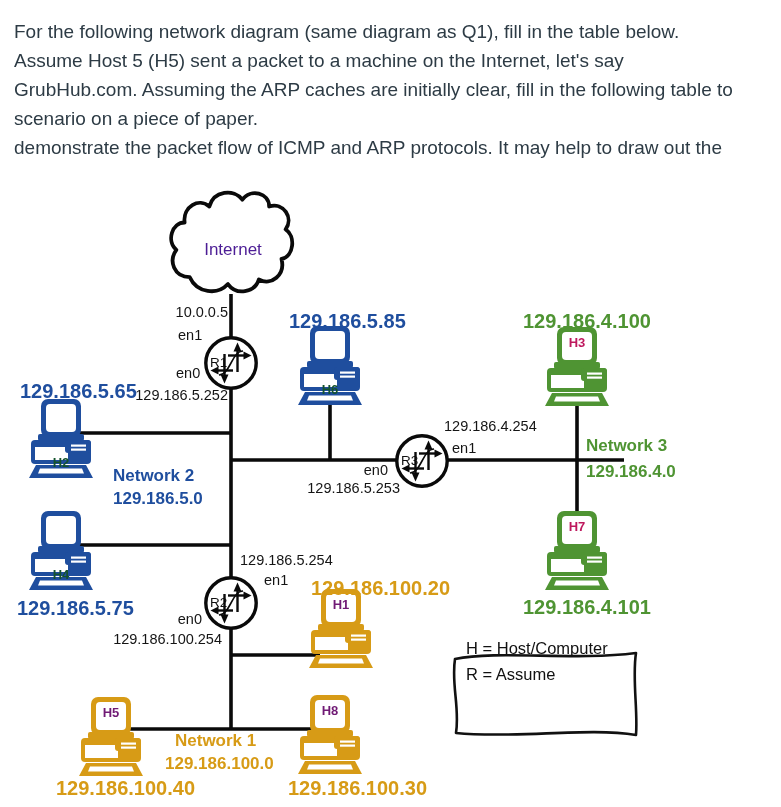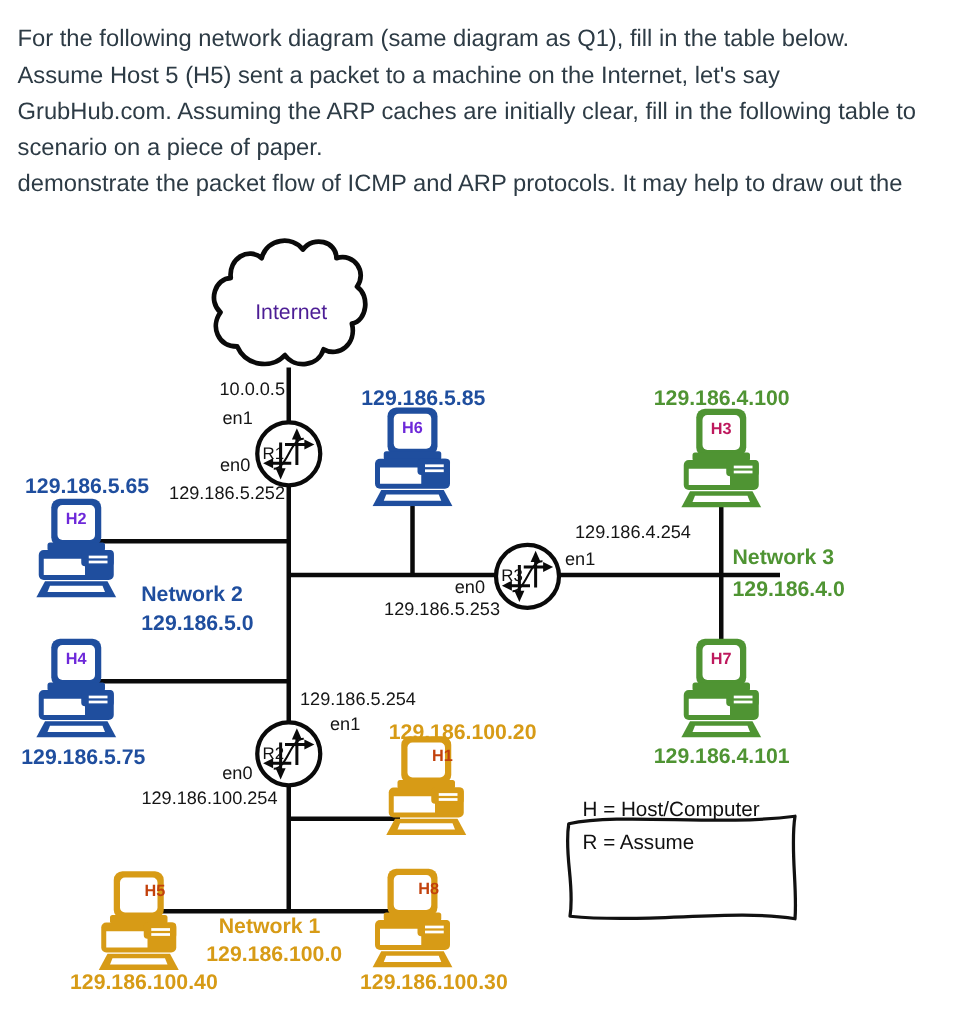--- a/index.html
+++ b/index.html
@@ -7,33 +7,33 @@
     width:781px;height:807px;position:relative;overflow:hidden;
     font-family:"Liberation Sans","DejaVu Sans",sans-serif;
   }
   
   .qtext{position:absolute;left:14px;top:17px;color:#2d3b45;font-size:19px;line-height:29px;font-weight:400;}
   .qtext div{white-space:nowrap;}
 
   
   .lbl{position:absolute;font-size:14.5px;color:#151515;white-space:nowrap;line-height:1.1;}
   .lbl.ra{text-align:right;}
-  .ip{position:absolute;font-size:17px;font-weight:700;white-space:nowrap;line-height:1.1;}
+  .ip{position:absolute;font-size:20px;font-weight:700;white-space:nowrap;line-height:1.1;}
   .net{position:absolute;font-size:17px;font-weight:700;white-space:nowrap;line-height:1.2;}
   .blue{color:#1f4e9e;} .orange{color:#d79b16;} .green{color:#4f9433;}
 
   
   .host{position:absolute;width:66px;height:80px;}
   .host svg{position:absolute;left:0;top:0;}
   .host .screen-label{
     position:absolute;left:13px;top:10px;width:40px;text-align:center;
     font-size:13px;font-weight:700;line-height:1;
   }
-  .host.blue .screen-label{color:#6d28d9;}
-  .host.orange .screen-label{color:#c2410c;padding-left:13px;}
+  .host.blue .screen-label{color:#14532d;margin-top:48px;}
+  .host.orange .screen-label{color:#701a75;}
   .host.green .screen-label{color:#be185d;}
   .host.blue svg{color:#1f4e9e;}
   .host.orange svg{color:#d79b16;}
   .host.green svg{color:#4f9433;}
 
   
   .router{position:absolute;width:56px;height:56px;}
   .router .r-label{
     position:absolute;left:7px;top:21px;font-size:13.5px;color:#111;line-height:1;
   }
@@ -268,21 +268,21 @@
 <div class="lbl ra" style="left:146px;top:305px;width:82px;">10.0.0.5</div>
 <div class="lbl" style="left:178px;top:328px;">en1</div>
 <div class="lbl" style="left:176px;top:366px;">en0</div>
 <div class="lbl ra" style="left:118px;top:388px;width:110px;">129.186.5.252</div>
 
 <div class="lbl" style="left:240px;top:553px;">129.186.5.254</div>
 <div class="lbl" style="left:264px;top:573px;">en1</div>
 <div class="lbl ra" style="left:156px;top:612px;width:46px;">en0</div>
 <div class="lbl ra" style="left:96px;top:632px;width:126px;">129.186.100.254</div>
 
-<div class="lbl" style="left:460px;top:419px;">129.186.4.254</div>
+<div class="lbl" style="left:444px;top:419px;">129.186.4.254</div>
 <div class="lbl" style="left:452px;top:441px;">en1</div>
 <div class="lbl ra" style="left:342px;top:463px;width:46px;">en0</div>
 <div class="lbl ra" style="left:294px;top:481px;width:106px;">129.186.5.253</div>
 
 <div class="ip blue" style="left:20px;top:380px;">129.186.5.65</div>
 <div class="ip blue" style="left:17px;top:597px;">129.186.5.75</div>
 <div class="ip blue" style="left:289px;top:310px;">129.186.5.85</div>
 <div class="ip green" style="left:523px;top:310px;">129.186.4.100</div>
 <div class="ip green" style="left:523px;top:596px;">129.186.4.101</div>
 <div class="ip orange" style="left:311px;top:577px;">129.186.100.20</div>

